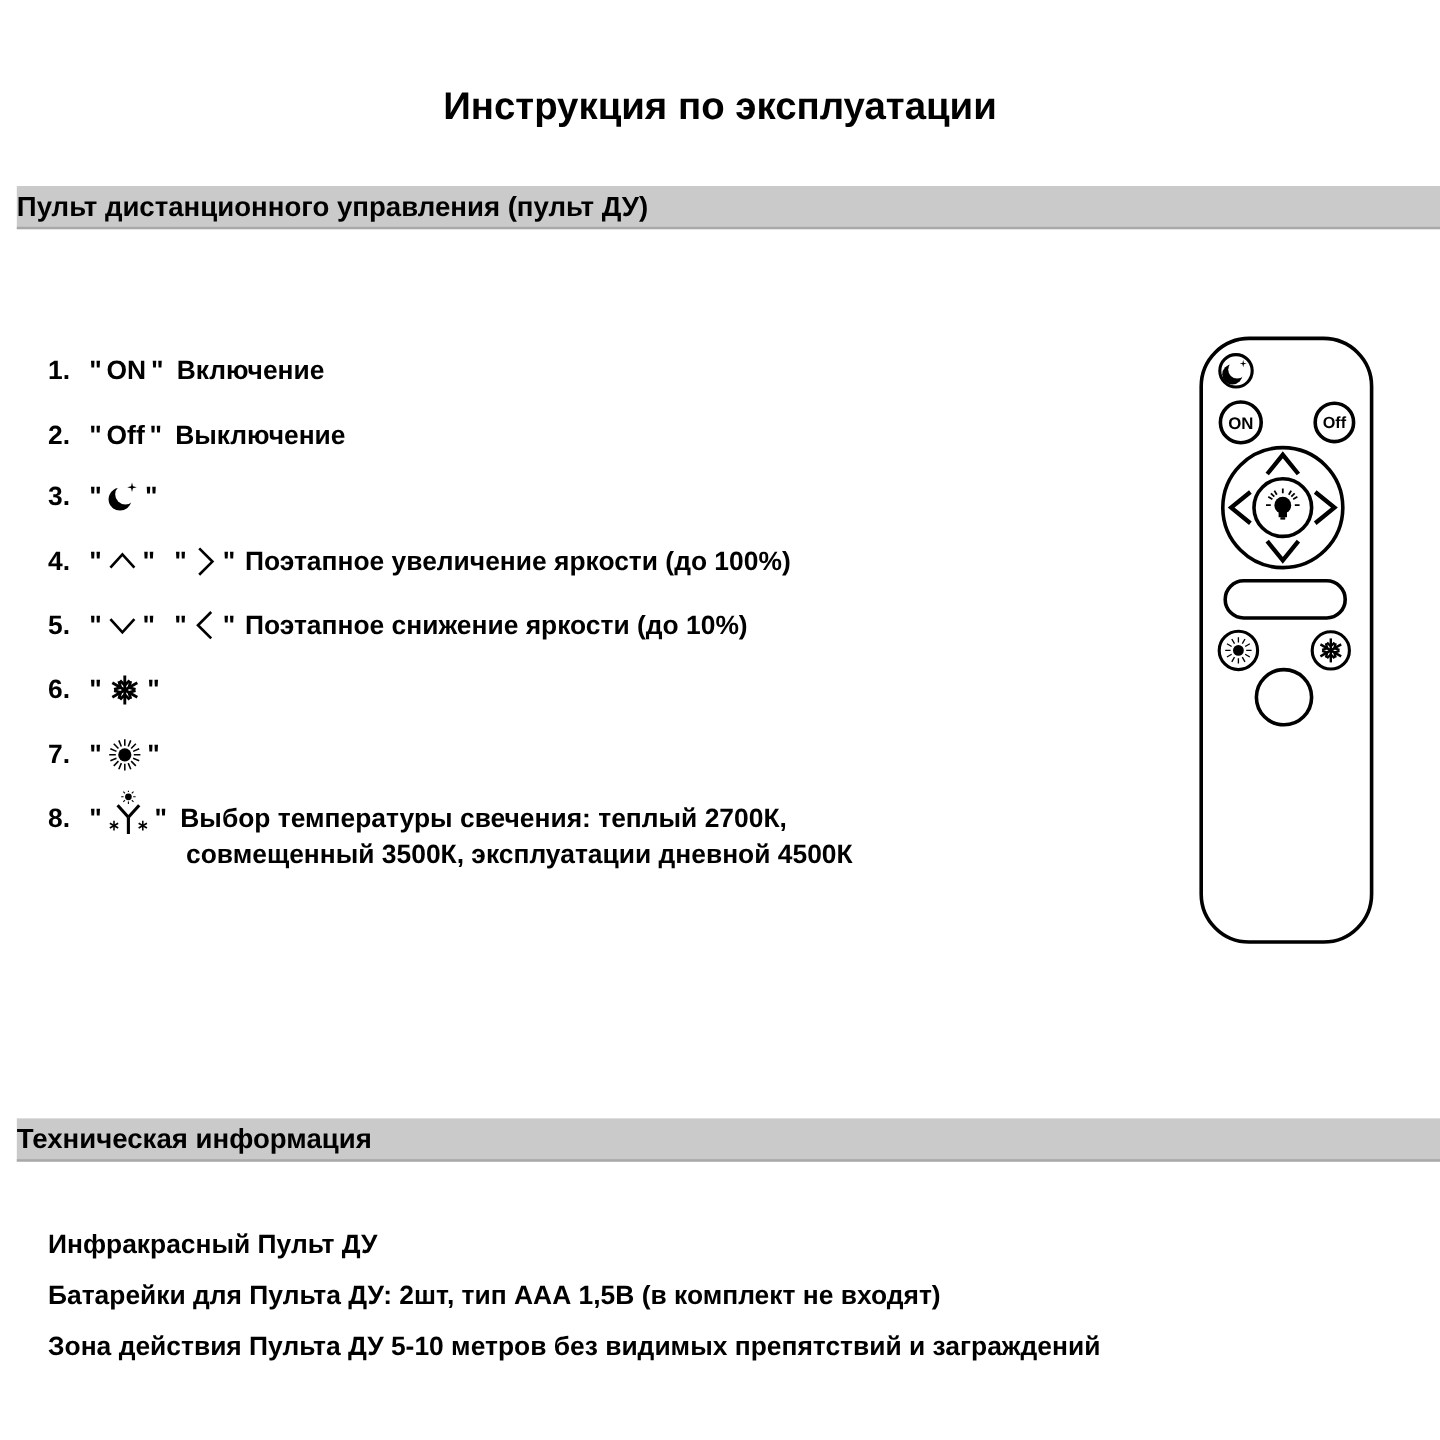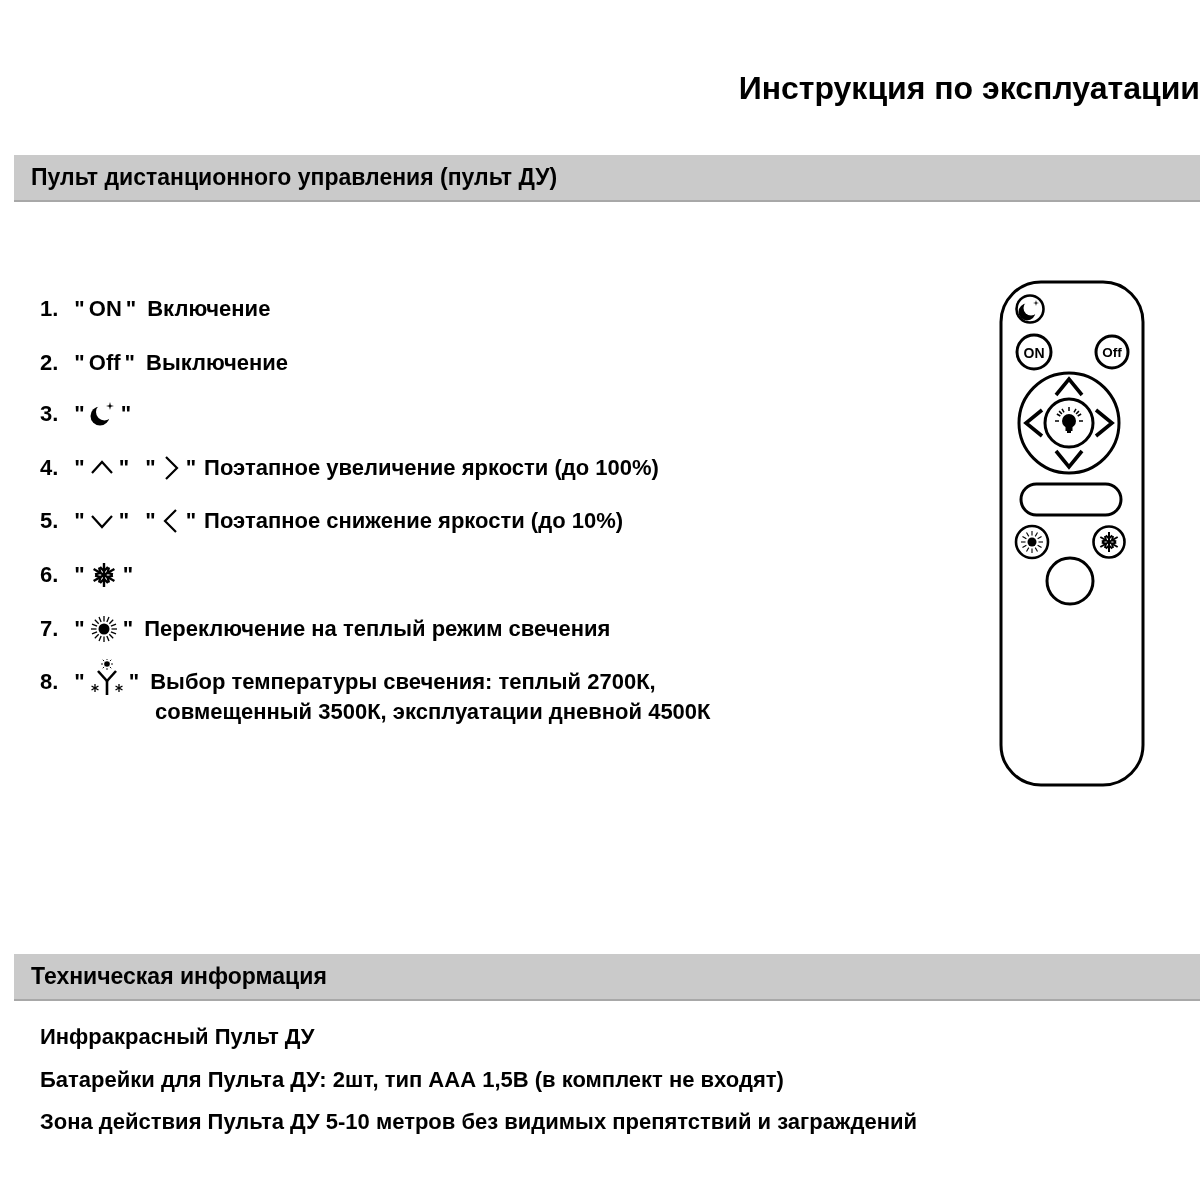--- a/index.html
+++ b/index.html
@@ -2,30 +2,30 @@
 <html><head>
 <meta charset="utf-8">
 <style>
   html,body{margin:0;padding:0;}
   body{
     width:1200px;height:1200px;position:relative;background:#ffffff;
     font-family:"Liberation Sans", sans-serif;font-weight:bold;color:#000;
     overflow:hidden;
   }
   .title{
-    position:absolute;top:70px;left:0;width:1200px;text-align:right;
+    position:absolute;top:70px;left:0;width:1200px;text-align:center;
     font-size:32px;letter-spacing:0;
   }
   .bar{
-    position:absolute;left:14px;right:0;height:47px;background:#cacaca;
+    position:absolute;left:14px;right:0;height:36px;background:#cacaca;
     border-bottom:2px solid #a8a8a8;box-sizing:border-box;
-    display:flex;align-items:center;padding-left:17px;font-size:23px;
+    display:flex;align-items:center;font-size:23px;
   }
   .bar.bar1{top:155px;}
-  .bar.bar2{top:954px;}
+  .bar.bar2{top:932px;}
   .item{
     position:absolute;left:40px;height:30px;display:flex;align-items:center;
     font-size:22px;white-space:nowrap;
   }
   .num{margin-right:12px;}
   .q{margin:0 4px;}
   .q.gap{margin-left:12px;}
   .itext{margin-left:7px;}
   .itext.wide{margin-left:4px;}
   .icon{display:flex;align-items:center;justify-content:center;}
@@ -159,21 +159,20 @@
           <line x1="7.5" y1="0" x2="13" y2="0" transform="rotate(247.5)"></line>
           <line x1="7.5" y1="0" x2="13" y2="0" transform="rotate(270)"></line>
           <line x1="7.5" y1="0" x2="13" y2="0" transform="rotate(292.5)"></line>
           <line x1="7.5" y1="0" x2="13" y2="0" transform="rotate(315)"></line>
           <line x1="7.5" y1="0" x2="13" y2="0" transform="rotate(337.5)"></line>
         </g>
       </g>
     </svg>
   </span>
   <span class="q">"</span>
-  <span class="itext">Переключение на теплый режим свечения</span>
 </div>
 
 <div class="item" style="top:667px">
   <span class="num">8.</span>
   <span class="q">"</span>
   <span class="icon">
     <svg width="36" height="42" viewBox="0 0 36 42" style="margin-top:-4px">
       <g stroke="#000" stroke-width="2.6" fill="none">
         <line x1="18" y1="22" x2="18" y2="36"></line>
         <line x1="18" y1="22" x2="9" y2="12"></line>

